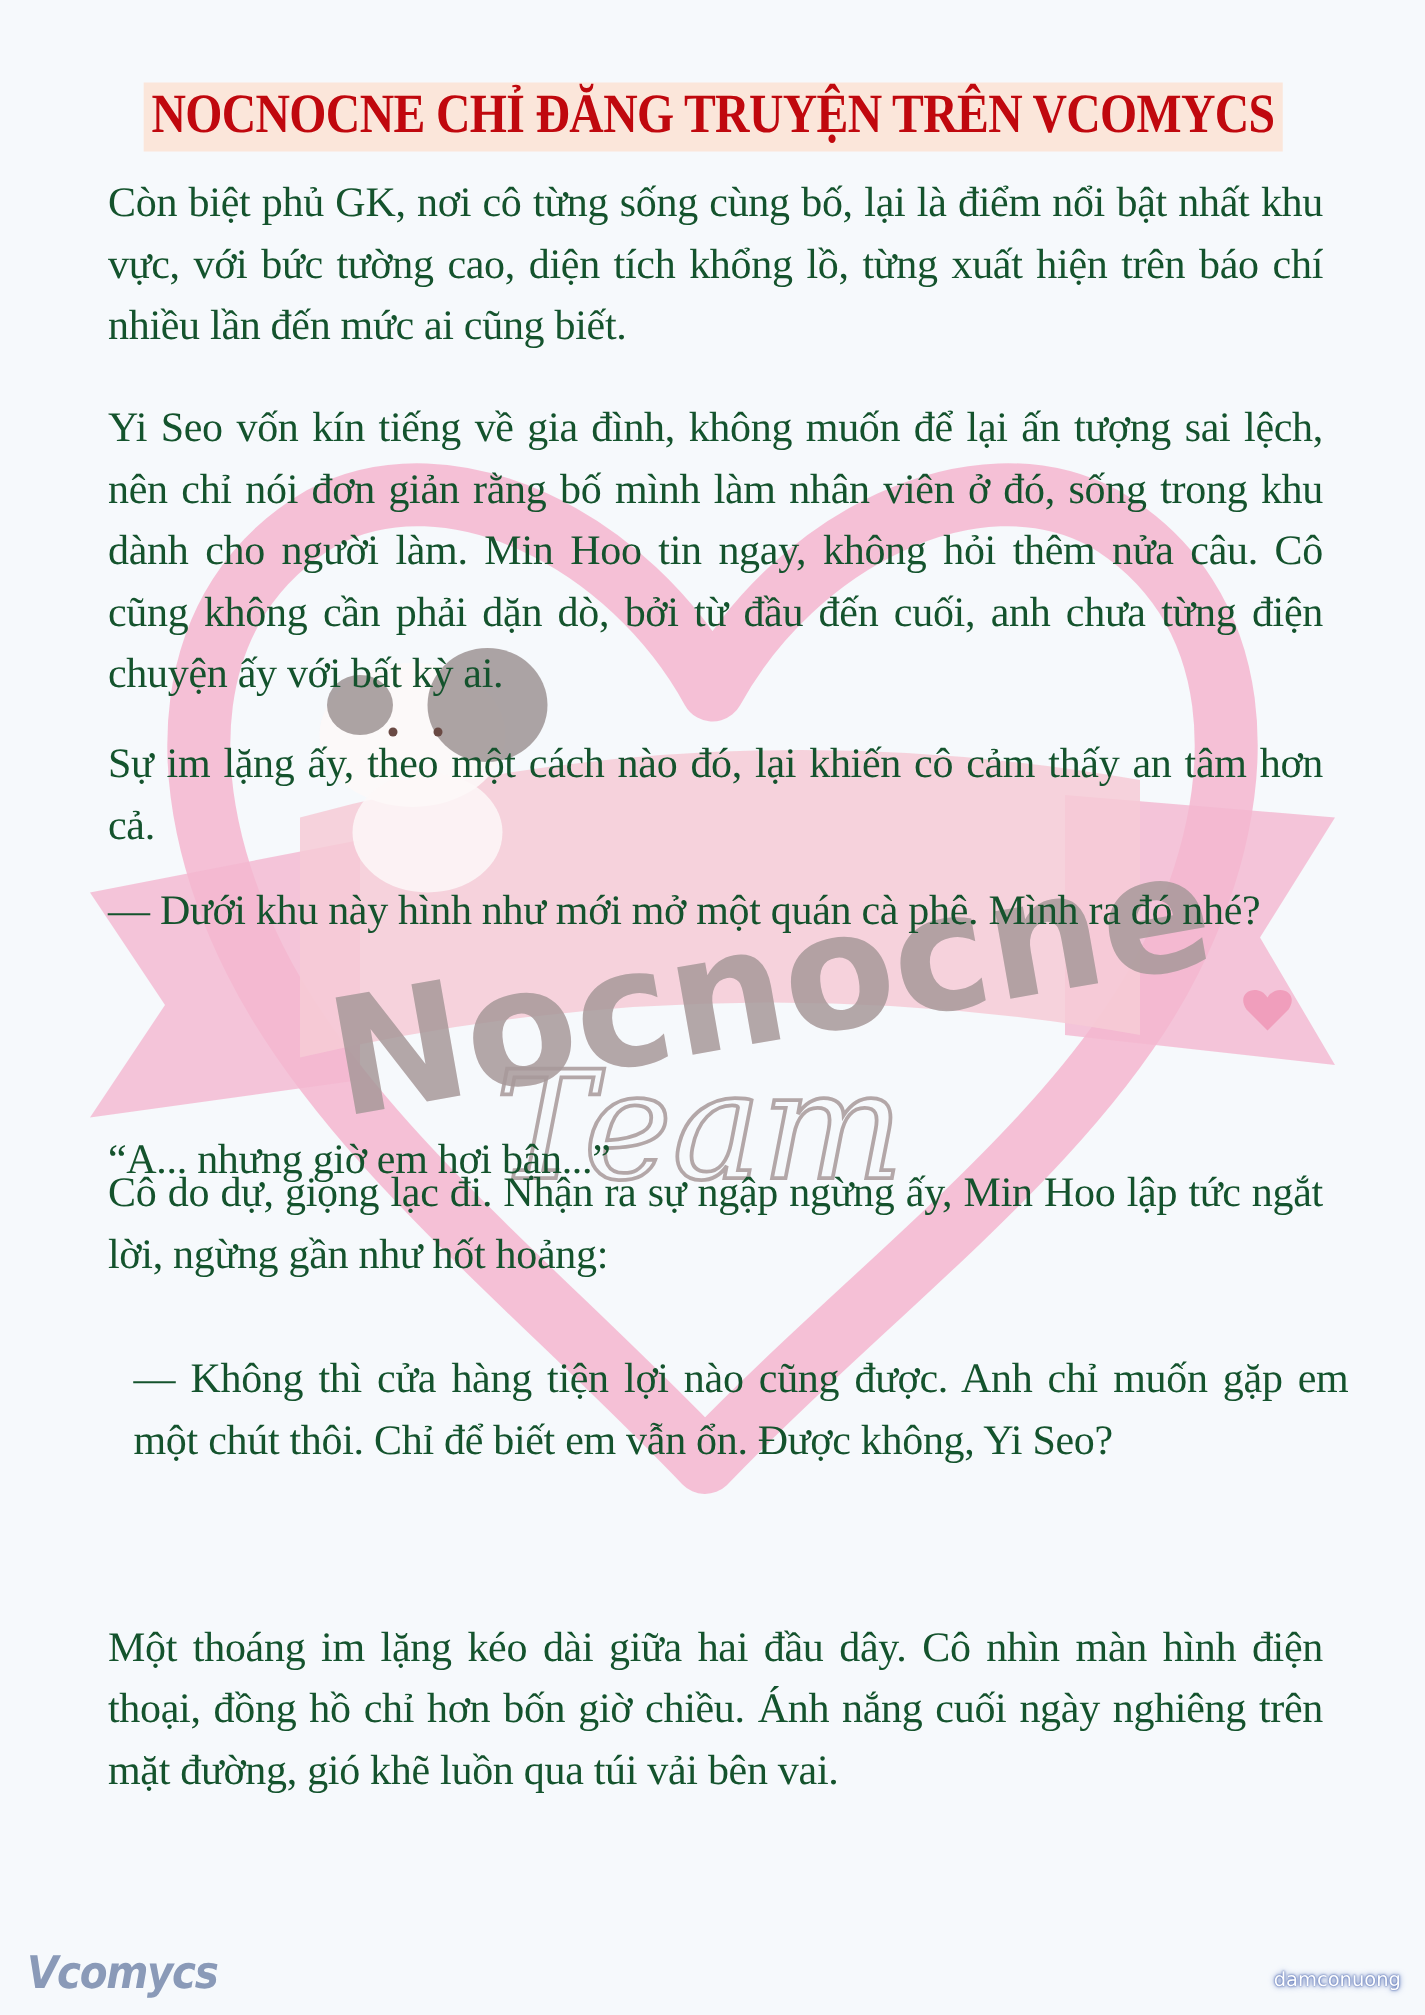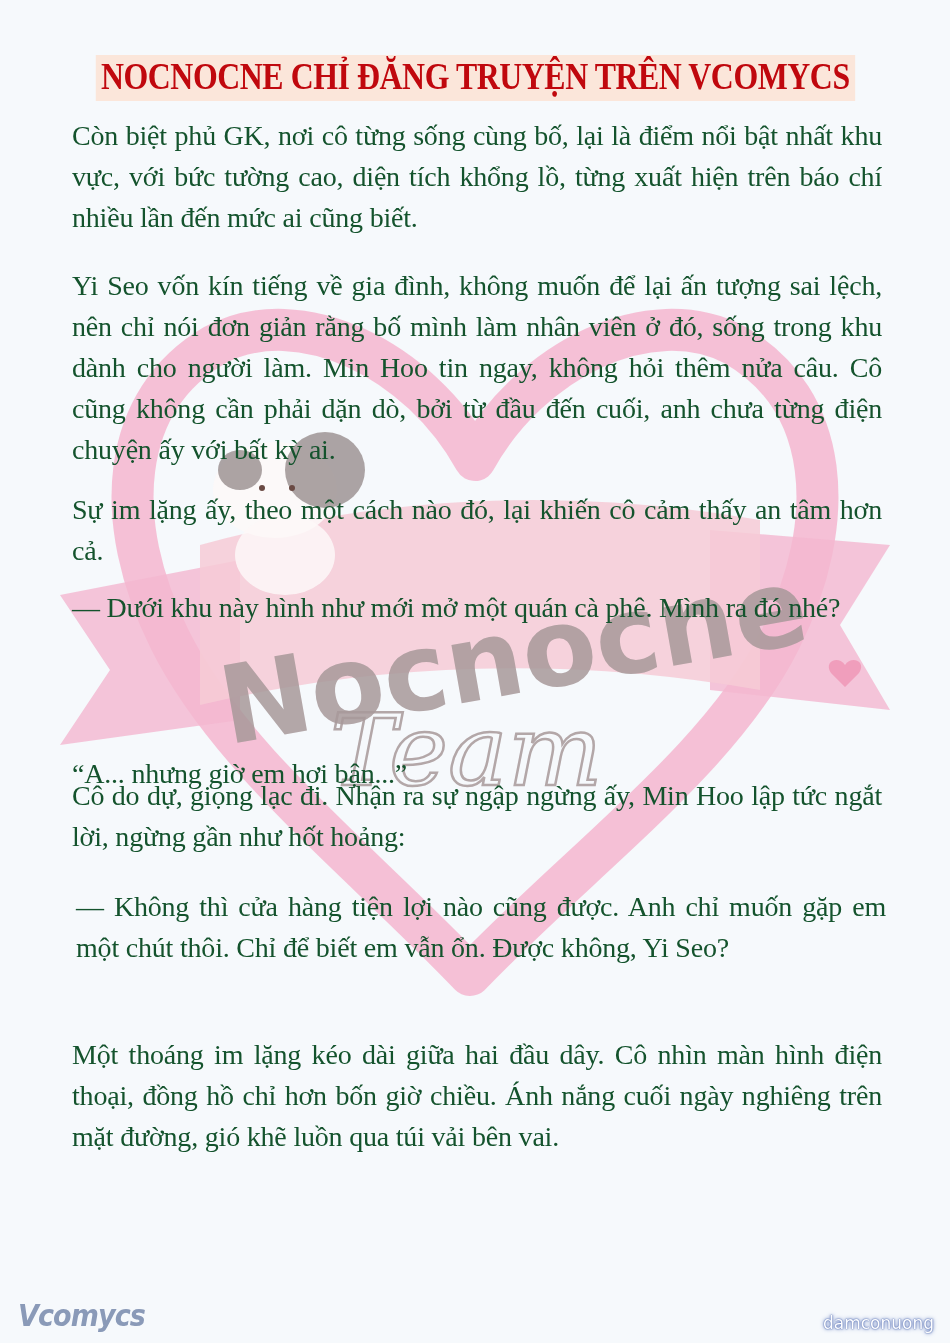--- a/index.html
+++ b/index.html
@@ -33,21 +33,21 @@
     letter-spacing: -0.2px;
   }
   .footer-logo {
     position: absolute; left: 18px; top: 1298px;
     font-family: "DejaVu Sans", sans-serif; font-style: italic; font-weight: bold;
     font-size: 30px; color: #8a9ab8; letter-spacing: -1px;
     transform: scaleX(0.9); transform-origin: left;
   }
   .footer-credit {
     position: absolute; right: 16px; top: 1313px;
-    font-family: "DejaVu Sans", sans-serif; font-size: 17px; color: #ffffff;
+    font-family: "DejaVu Sans", sans-serif; font-size: 13px; color: #ffffff;
     text-shadow: 0 0 4px #5b74b8, 0 0 2px #5b74b8, 0 0 1px #3c5aa8;
   }
 </style>
 </head>
 <body>
 
 <div class="watermark">
   <svg width="950" height="1343" viewBox="0 0 950 1343">
 
     <path d="M475 460 C 420 360, 300 300, 215 345 C 120 400, 110 520, 170 640 C 230 760, 360 860, 470 975 C 580 860, 720 760, 780 640 C 840 520, 830 400, 735 345 C 650 300, 530 360, 475 460 Z" fill="none" stroke="#f4b6cf" stroke-width="42" stroke-linejoin="round" opacity="0.85"></path>
@@ -74,18 +74,18 @@
   <div class="title-wrap">
     <span class="title">NOCNOCNE CHỈ ĐĂNG TRUYỆN TRÊN VCOMYCS</span>
   </div>
 
   <p class="para" style="top:115px; margin:0;">Còn biệt phủ GK, nơi cô từng sống cùng bố, lại là điểm nổi bật nhất khu vực, với bức tường cao, diện tích khổng lồ, từng xuất hiện trên báo chí nhiều lần đến mức ai cũng biết.</p>
   <p class="para" style="top:265px; margin:0;">Yi Seo vốn kín tiếng về gia đình, không muốn để lại ấn tượng sai lệch, nên chỉ nói đơn giản rằng bố mình làm nhân viên ở đó, sống trong khu dành cho người làm. Min Hoo tin ngay, không hỏi thêm nửa câu. Cô cũng không cần phải dặn dò, bởi từ đầu đến cuối, anh chưa từng điện chuyện ấy với bất kỳ ai.</p>
   <p class="para" style="top:489px; margin:0;">Sự im lặng ấy, theo một cách nào đó, lại khiến cô cảm thấy an tâm hơn cả.</p>
   <p class="para" style="top:587px; margin:0;">— Dưới khu này hình như mới mở một quán cà phê. Mình ra đó nhé?</p>
   <p class="para" style="top:753px; margin:0;">“A... nhưng giờ em hơi bận...”</p>
   <p class="para" style="top:775px; margin:0;">Cô do dự, giọng lạc đi. Nhận ra sự ngập ngừng ấy, Min Hoo lập tức ngắt lời, ngừng gần như hốt hoảng:</p>
-  <p class="para" style="top:882px; margin:4px;">— Không thì cửa hàng tiện lợi nào cũng được. Anh chỉ muốn gặp em một chút thôi. Chỉ để biết em vẫn ổn. Được không, Yi Seo?</p>
-  <p class="para" style="top:1034px; margin:0;">Một thoáng im lặng kéo dài giữa hai đầu dây. Cô nhìn màn hình điện thoại, đồng hồ chỉ hơn bốn giờ chiều. Ánh nắng cuối ngày nghiêng trên mặt đường, gió khẽ luồn qua túi vải bên vai.</p>
+  <p class="para" style="top:882px; margin:17px;">— Không thì cửa hàng tiện lợi nào cũng được. Anh chỉ muốn gặp em một chút thôi. Chỉ để biết em vẫn ổn. Được không, Yi Seo?</p>
+  <p class="para" style="top:1078px; margin:0;">Một thoáng im lặng kéo dài giữa hai đầu dây. Cô nhìn màn hình điện thoại, đồng hồ chỉ hơn bốn giờ chiều. Ánh nắng cuối ngày nghiêng trên mặt đường, gió khẽ luồn qua túi vải bên vai.</p>
 
   <div class="footer-logo">Vcomycs</div>
   <div class="footer-credit">damconuong</div>
 </div>
 
 </body></html>

